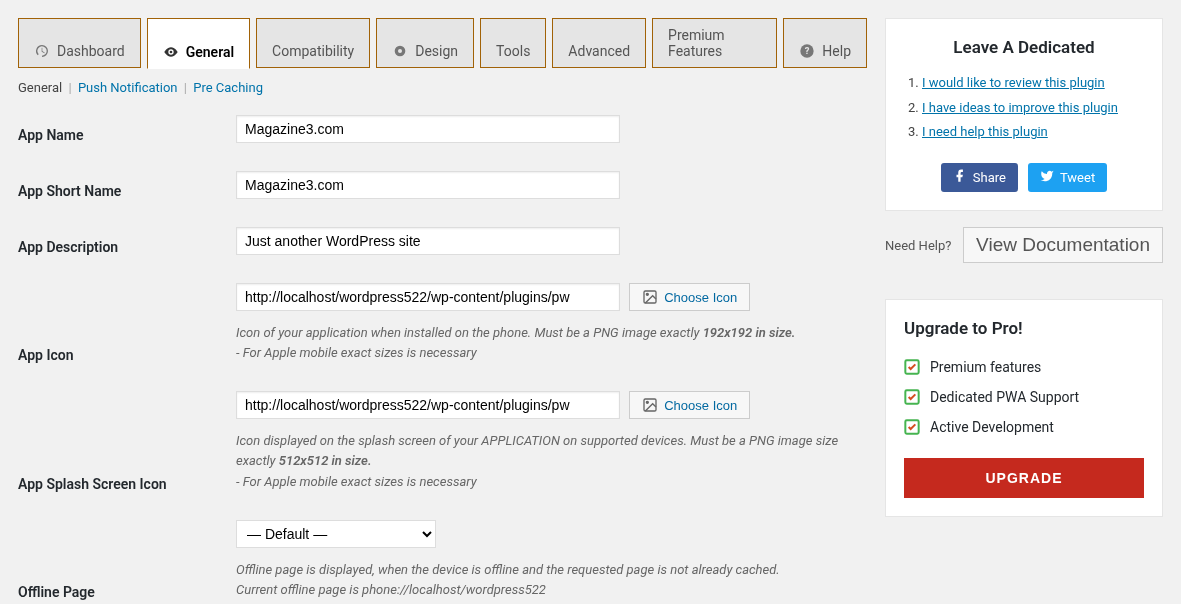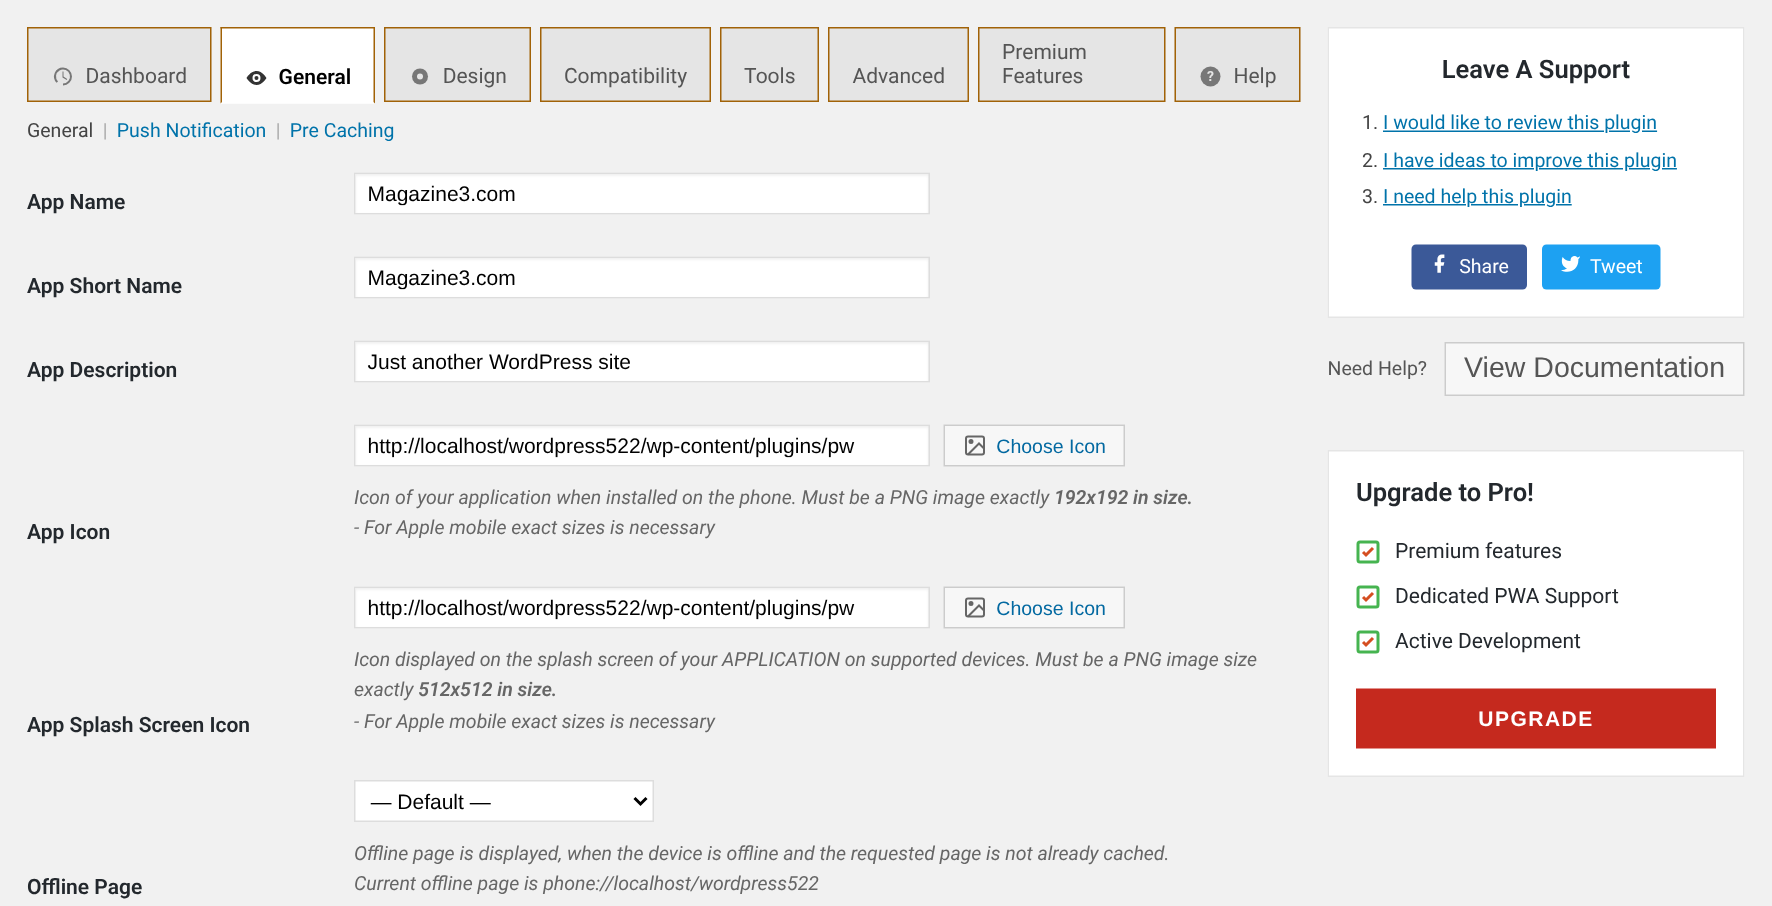--- a/index.html
+++ b/index.html
@@ -62,30 +62,30 @@
       </div>
       <div class="tab active">
         <span class="tab-icon">
             <svg width="16" height="16" viewBox="0 0 24 24" fill="#333">
               <path d="M12 5C6 5 2 12 2 12s4 7 10 7 10-7 10-7-4-7-10-7zm0 11a4 4 0 110-8 4 4 0 010 8zm0-6a2 2 0 100 4 2 2 0 000-4z"></path>
             </svg>
           </span>
         <span>General</span>
       </div>
       <div class="tab">
+        <span>Compatibility</span>
+      </div>
+      <div class="tab">
         <span class="tab-icon">
             <svg width="16" height="16" viewBox="0 0 24 24" fill="#777">
               <circle cx="12" cy="12" r="8"></circle>
               <circle cx="12" cy="12" r="3" fill="#e5e5e5"></circle>
             </svg>
           </span>
         <span>Design</span>
-      </div>
-      <div class="tab">
-        <span>Compatibility</span>
       </div>
       <div class="tab">
         <span>Tools</span>
       </div>
       <div class="tab">
         <span>Advanced</span>
       </div>
       <div class="tab">
         <span>Premium Features</span>
       </div>
@@ -181,21 +181,21 @@
           <span>Offline page is displayed, when the device is offline and the requested page is not already cached.</span><br>
           <span>Current offline page is phone://localhost/wordpress522</span>
         </div>
       </div>
     </div>
 
   </div>
 
   <div class="sidebar">
     <div class="card">
-      <h3>Leave A Support</h3>
+      <h3>Leave A Dedicated</h3>
       <ol>
         <li><a href="#">I would like to review this plugin</a></li>
         <li><a href="#">I have ideas to improve this plugin</a></li>
         <li><a href="#">I need help this plugin</a></li>
       </ol>
       <div class="social">
         <div class="sbtn fb">
           <span><svg width="14" height="14" viewBox="0 0 24 24" fill="#fff">
                 <path d="M13 22v-8h3l1-4h-4V7c0-1.1.9-2 2-2h2V1h-3a5 5 0 00-5 5v4H6v4h3v8h4z"></path>
               </svg></span>

